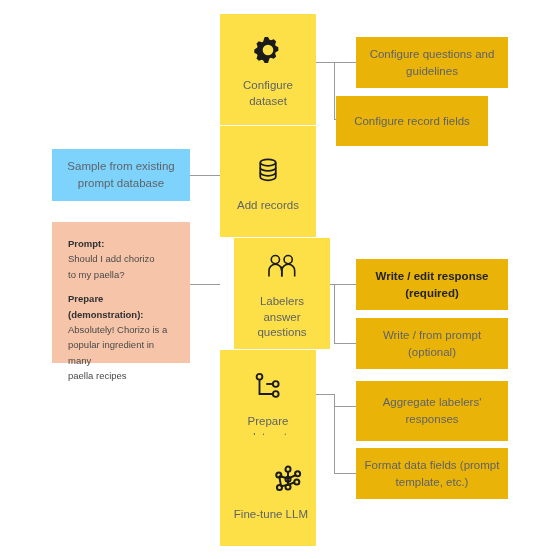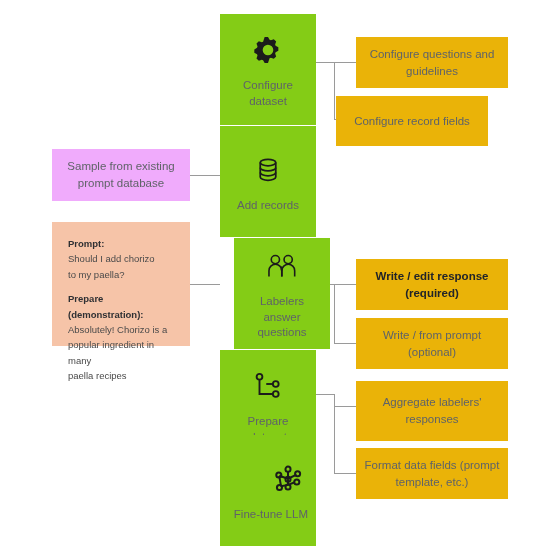--- a/index.html
+++ b/index.html
@@ -32,21 +32,21 @@
     color: #5f6368;
     font-size: 11.5px;
     line-height: 1.45;
     padding: 6px 8px;
   }
 
   
   .stage {
     width: 96px;
     height: 111px;
-    background: #84cc16;
+    background: #fde047;
     gap: 2px;
   }
   .stage .stage-label {
     color: #5f6368;
     font-size: 11.5px;
     line-height: 1.35;
     white-space: pre-line;
   }
   .stage .icon {
     width: 40px;
@@ -58,21 +58,21 @@
   }
 
   
   .detail {
     width: 152px;
     background: #eab308;
   }
 
   
   .source {
-    background: #f0abfc;
+    background: #7dd3fc;
     padding-left: 8px;
   }
 
   
   .detail.strong {
     color: #222428;
     font-weight: bold;
   }
 
   
@@ -209,21 +209,21 @@
         </g>
       </svg>
     </span>
     <span class="stage-label">Fine-tune LLM</span>
   </div>
 
   <div class="node source" style="left:52px; top:149px; width:138px; height:52px;">
     <span>Sample from existing prompt database</span>
   </div>
 
-  <div class="example-panel" style="left:52px; top:222px; width:138px; height:124px;">
+  <div class="example-panel" style="left:52px; top:222px; width:138px; height:141px;">
     <span class="ex-head">Prompt:</span>
     <span class="ex-body">Should I add chorizo
 to my paella?</span>
     <span class="ex-gap"></span>
     <span class="ex-head">Prepare (demonstration):</span>
     <span class="ex-body">Absolutely! Chorizo is a
 popular ingredient in many
 paella recipes</span>
   </div>
 

